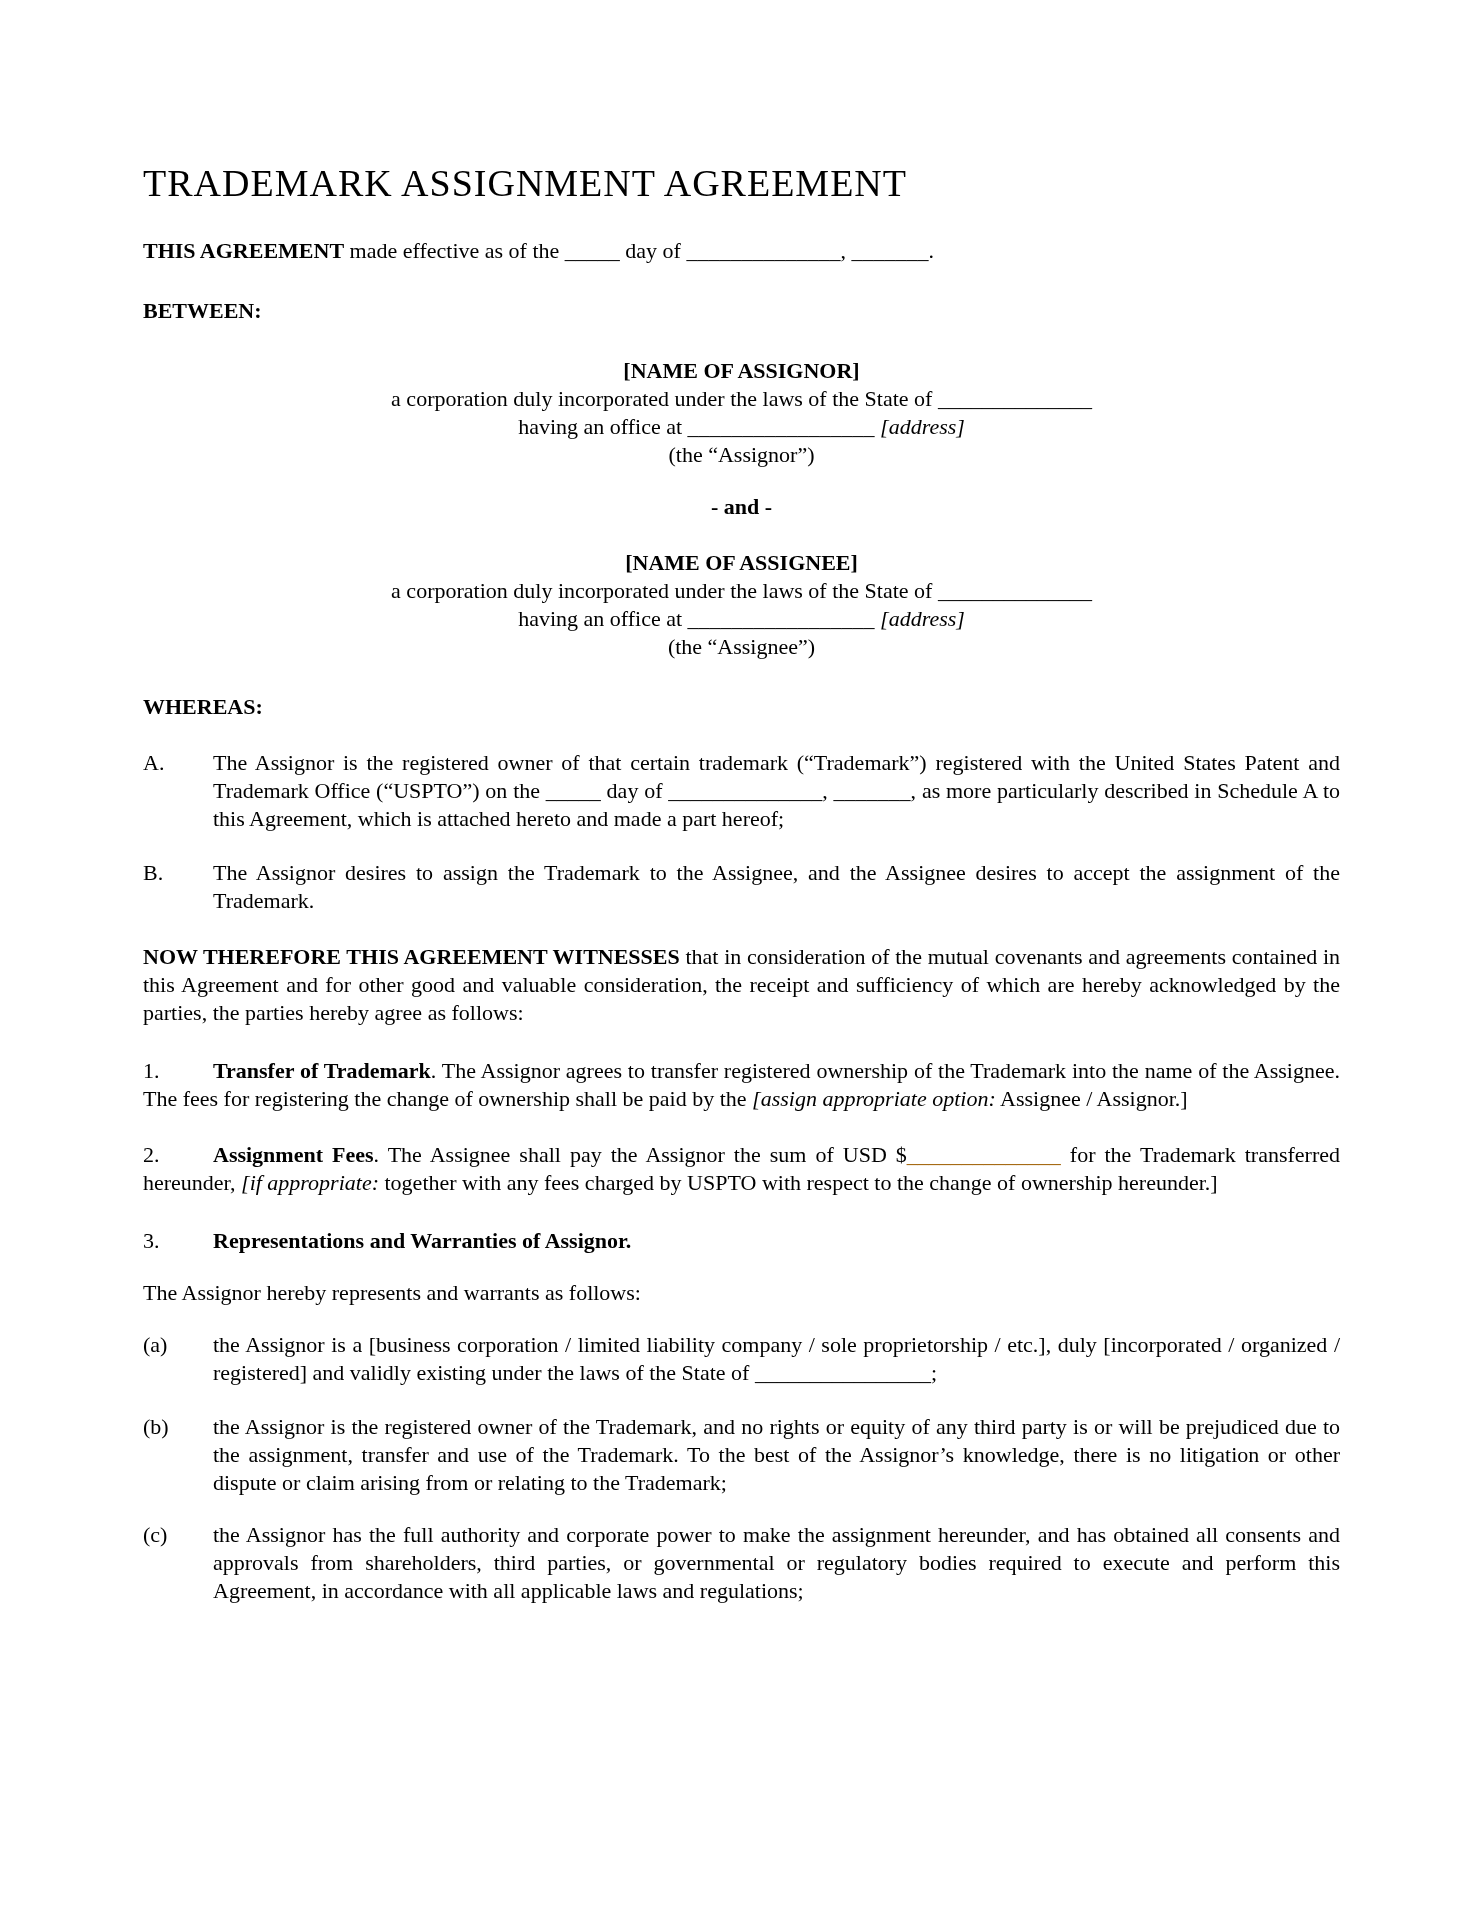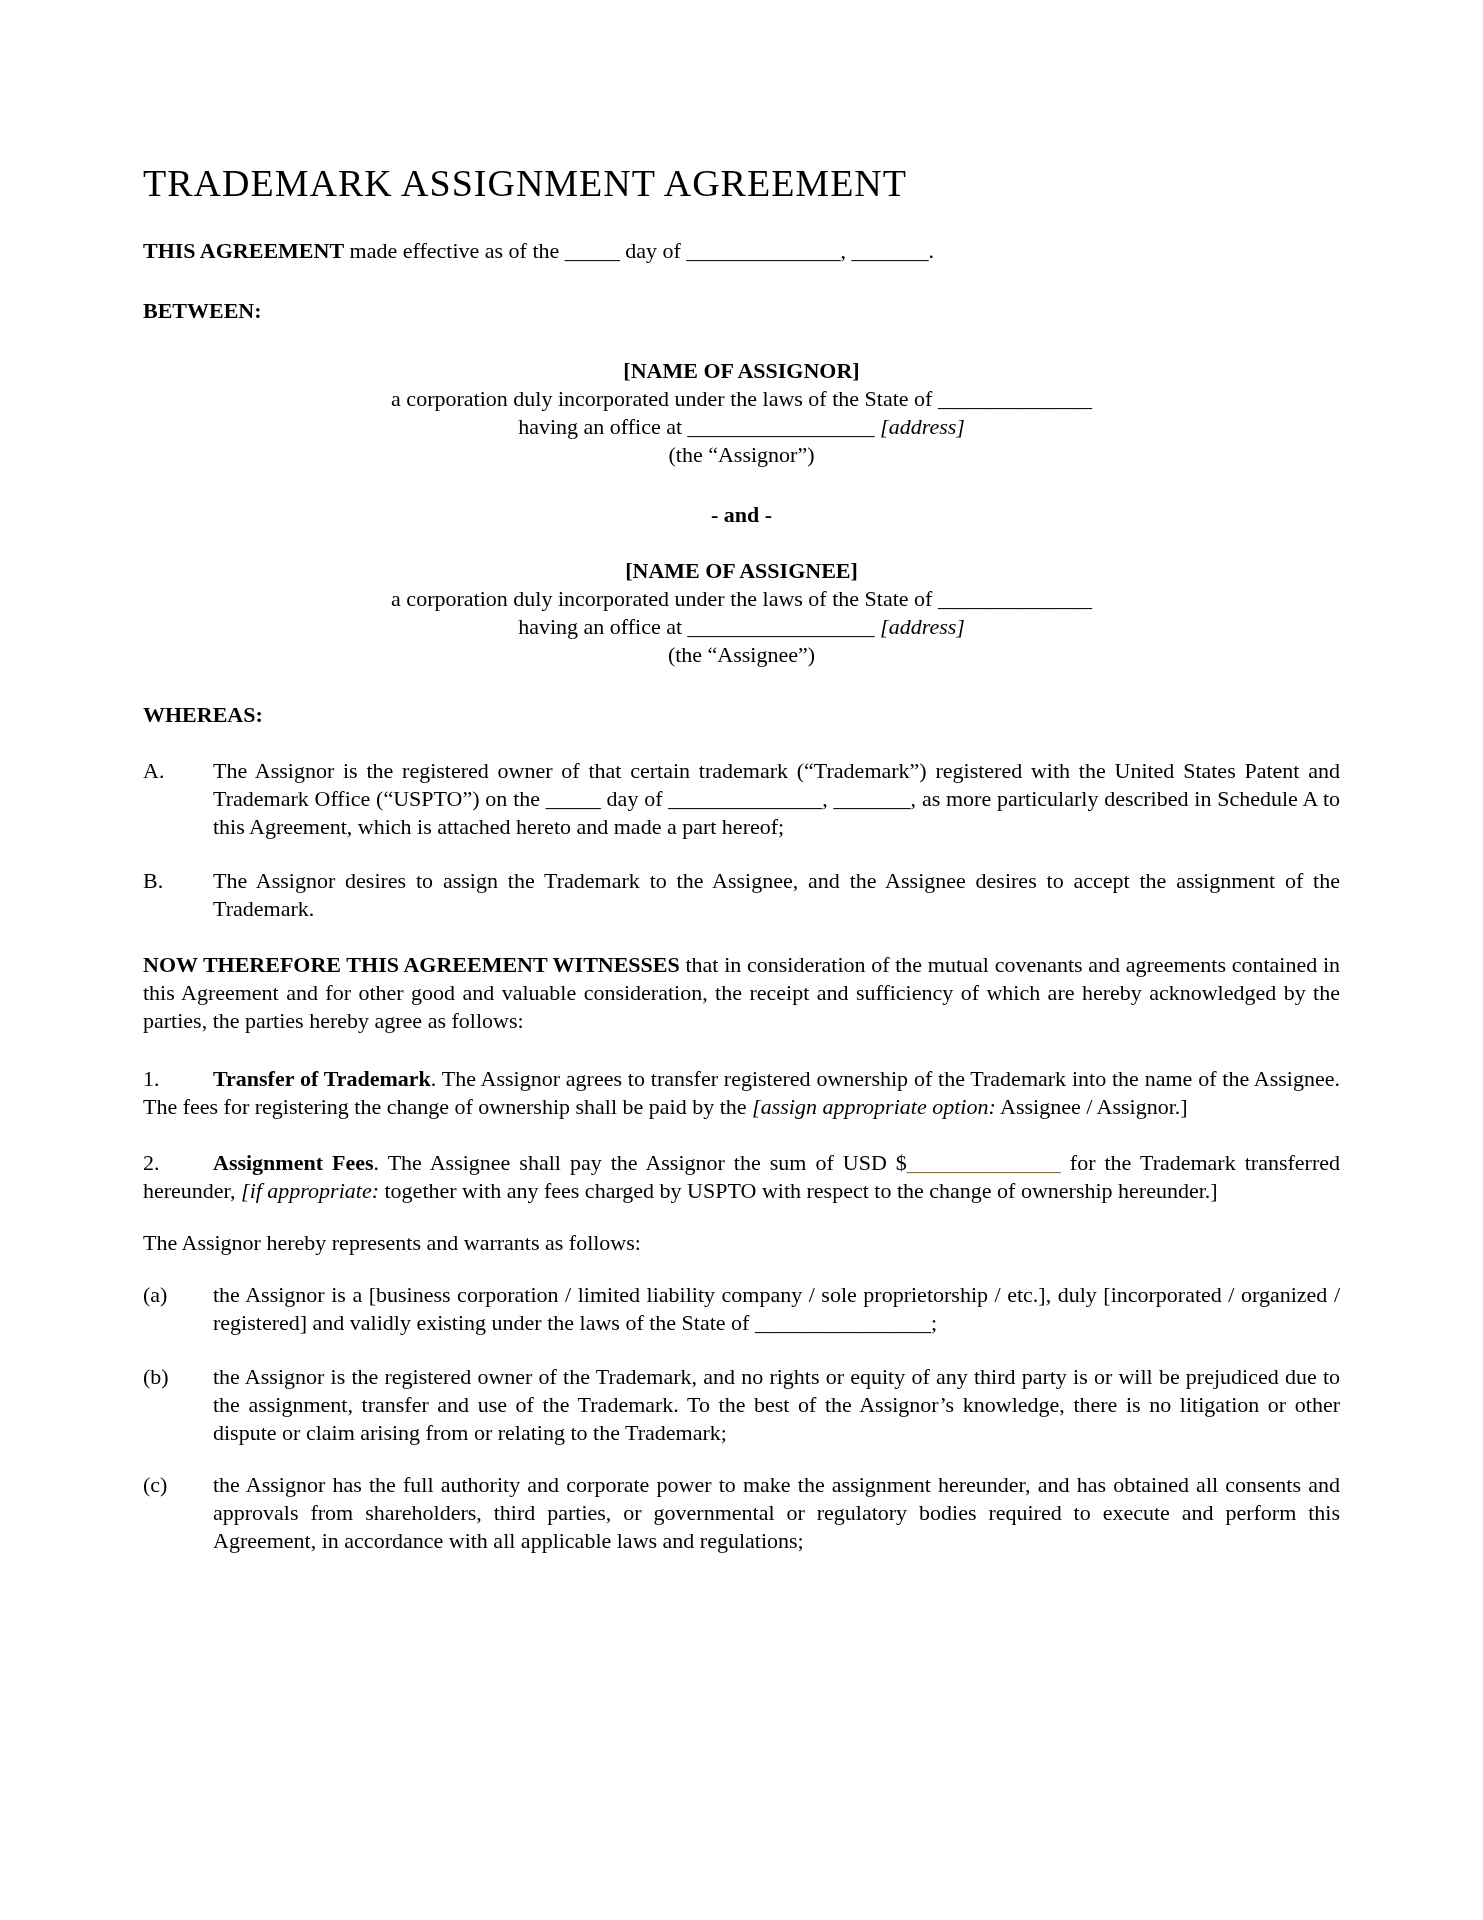--- a/index.html
+++ b/index.html
@@ -27,21 +27,21 @@
     white-space: nowrap;
   }
   p { margin: 0; }
   .just { text-align: justify; }
   .center { text-align: center; }
   b, .b { font-weight: bold; }
   i, .i { font-style: italic; }
   .intro      { margin-top: 34px; }
   .between    { margin-top: 32px; }
   .party-a    { margin-top: 32px; }
-  .and-sep    { margin-top: 32px; }
+  .and-sep    { margin-top: 24px; }
   .party-b    { margin-top: 28px; text-align: center; }
   .whereas    { margin-top: 32px; }
   .rec-a      { margin-top: 28px; }
   .rec-b      { margin-top: 26px; }
   .now-p      { margin-top: 28px; }
   .sec-1      { margin-top: 30px; }
   .sec-2      { margin-top: 28px; }
   .sec-3      { margin-top: 30px; }
   .rep-intro  { margin-top: 24px; }
   .it-a       { margin-top: 24px; }
@@ -98,20 +98,21 @@
   <div class="rec-b hang just">
     <span class="lbl">B.</span><span>The Assignor desires to assign the Trademark to the Assignee, and the Assignee desires to accept the assignment of the Trademark.</span>
   </div>
 
   <p class="now-p just"><b>NOW THEREFORE THIS AGREEMENT WITNESSES</b><span> that in consideration of the mutual covenants and agreements contained in this Agreement and for other good and valuable consideration, the receipt and sufficiency of which are hereby acknowledged by the parties, the parties hereby agree as follows:</span></p>
 
   <p class="sec-1 just"><span class="numtab">1.</span><b>Transfer of Trademark</b><span>. The Assignor agrees to transfer registered ownership of the Trademark into the name of the Assignee. The fees for registering the change of ownership shall be paid by the </span><i>[assign appropriate option:</i><span> Assignee / Assignor.]</span></p>
 
   <p class="sec-2 just"><span class="numtab">2.</span><b>Assignment Fees</b><span>. The Assignee shall pay the Assignor the sum of USD $</span><span class="gray-blank">______________</span><span> for the Trademark transferred hereunder, </span><i>[if appropriate:</i><span> together with any fees charged by USPTO with respect to the change of ownership hereunder.]</span></p>
 
+  <p class="sec-3"><span class="numtab">3.</span><b>Representations and Warranties of Assignor.</b></p>
 
   <p class="rep-intro">The Assignor hereby represents and warrants as follows:</p>
 
   <div class="it-a hang just">
     <span class="lbl">(a)</span><span>the Assignor is a [business corporation / limited liability company / sole proprietorship / etc.], duly [incorporated / organized / registered] and validly existing under the laws of the State of ________________;</span>
   </div>
 
   <div class="it-b hang just">
     <span class="lbl">(b)</span><span>the Assignor is the registered owner of the Trademark, and no rights or equity of any third party is or will be prejudiced due to the assignment, transfer and use of the Trademark. To the best of the Assignor’s knowledge, there is no litigation or other dispute or claim arising from or relating to the Trademark;</span>
   </div>

